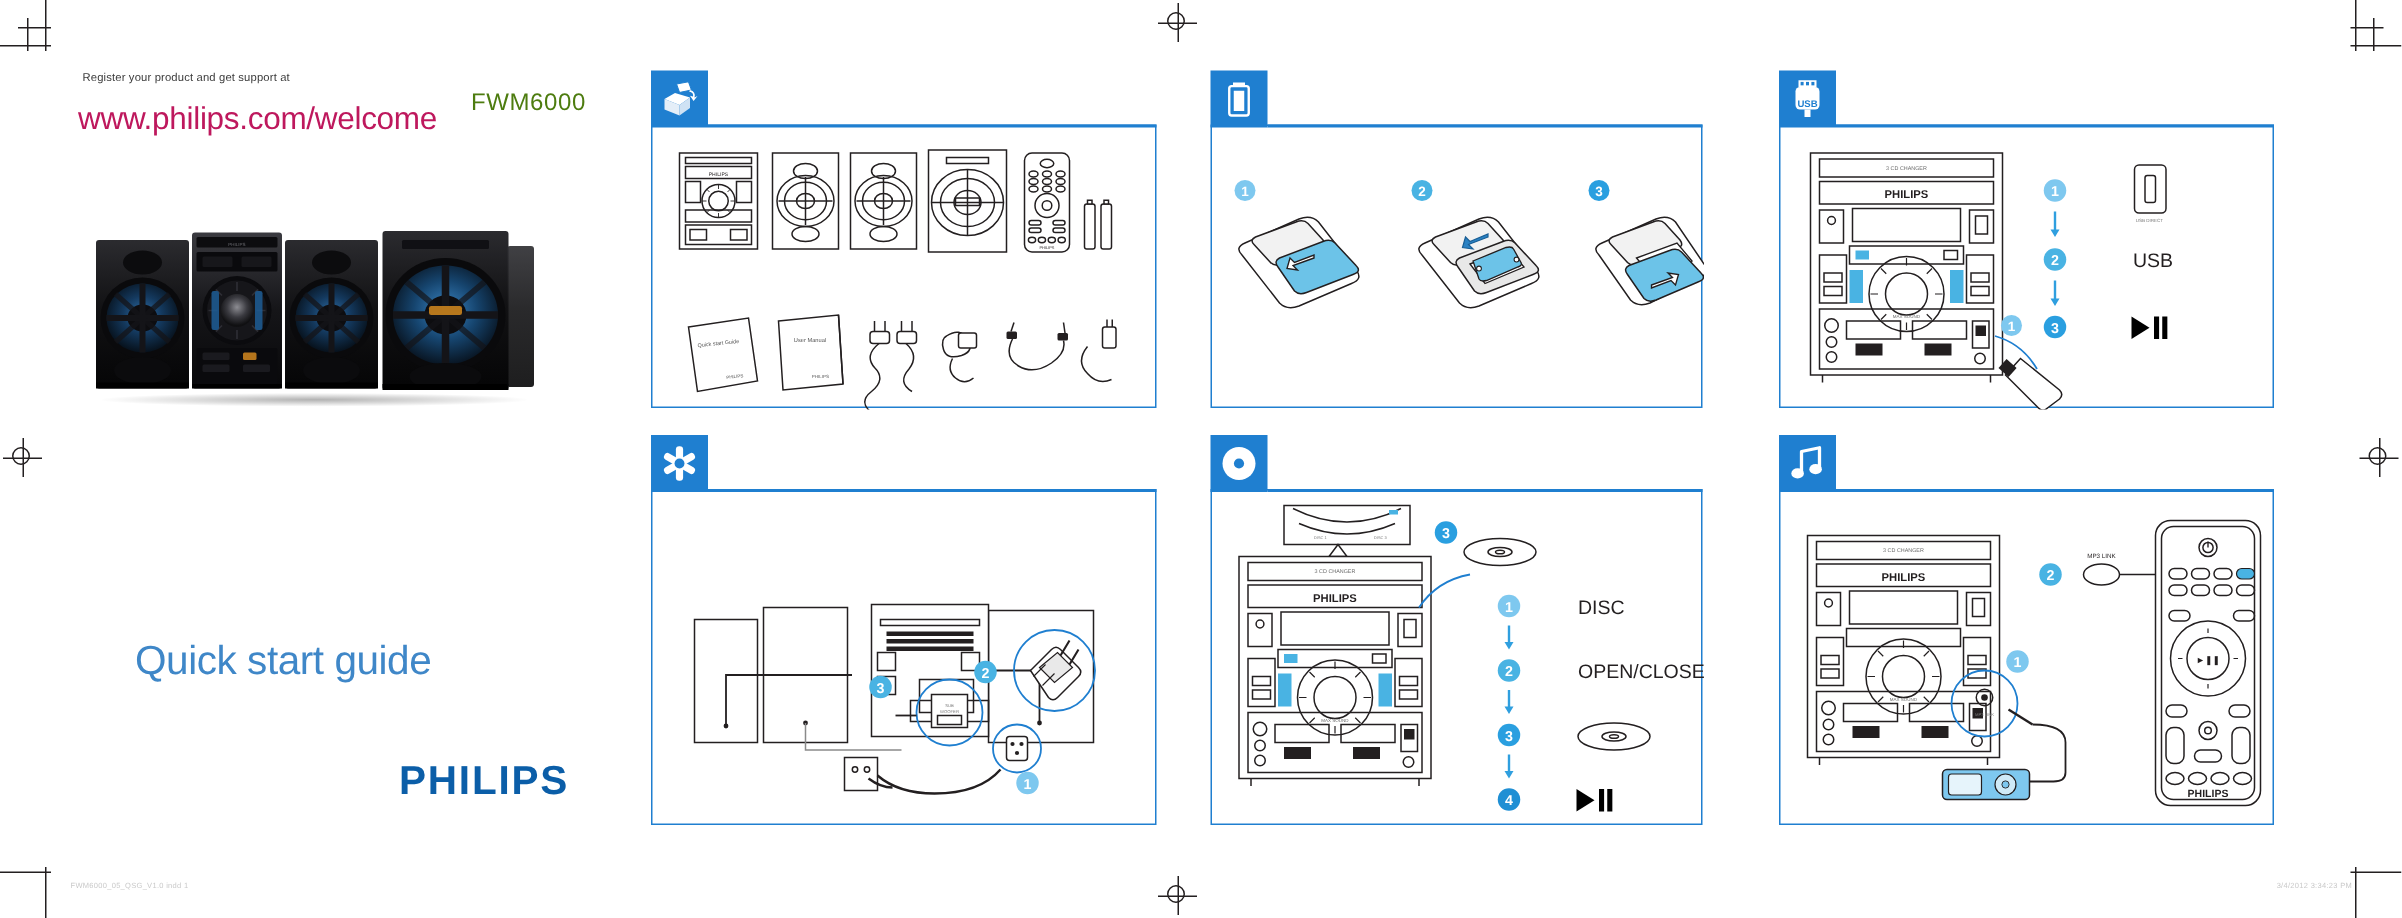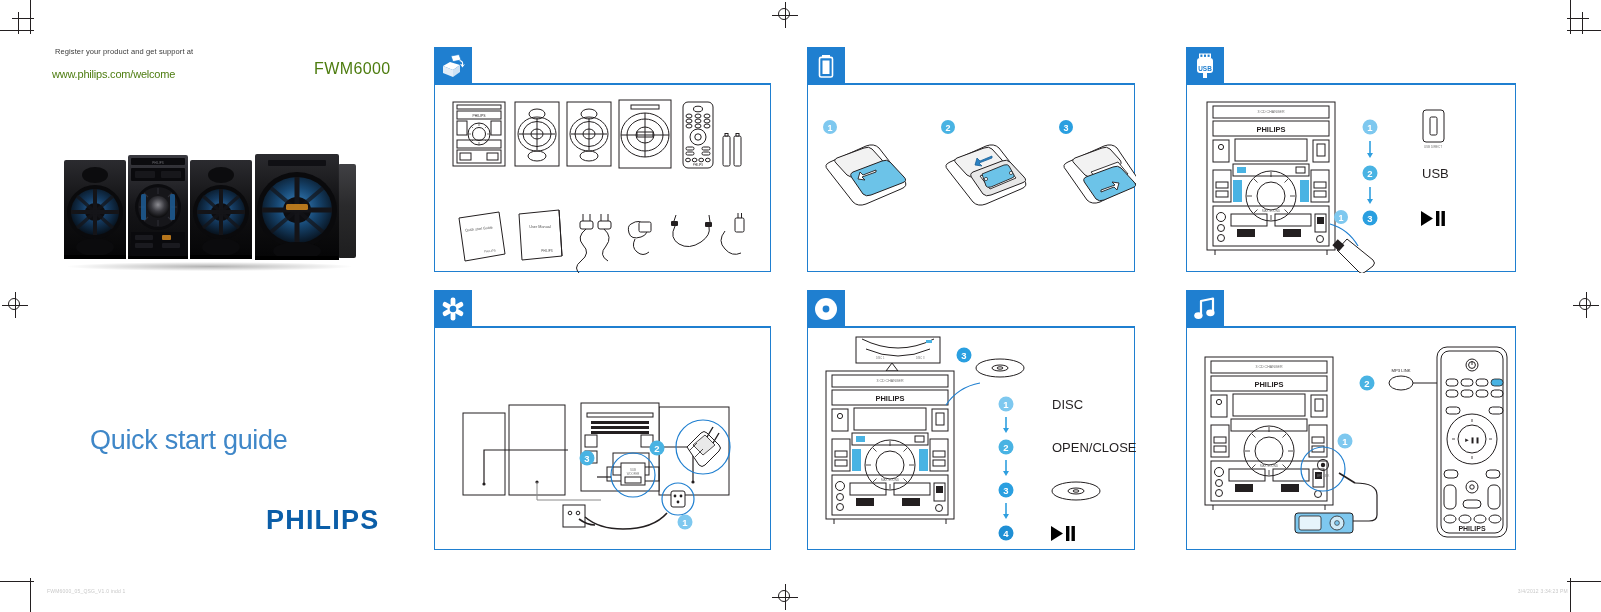--- a/index.html
+++ b/index.html
@@ -10,21 +10,21 @@
   
   .crop{position:absolute;background:#231f20;}
   .regmark{position:absolute;width:26px;height:26px;}
   .regmark .rc{position:absolute;left:6px;top:6px;width:12px;height:12px;
        border:1.2px solid #231f20;border-radius:50%;box-sizing:border-box;}
   .regmark .rh{position:absolute;left:0;top:12.5px;width:26px;height:1.2px;background:#231f20;}
   .regmark .rv{position:absolute;top:0;left:12.5px;height:26px;width:1.2px;background:#231f20;}
 
   
   .register-line{position:absolute;left:55px;top:47px;font-size:7.5px;color:#3b3b3b;letter-spacing:.1px;}
-  .weburl{position:absolute;left:52px;top:68px;font-size:11px;color:#4d7c0f;letter-spacing:-.2px;}
+  .weburl{position:absolute;left:52px;top:68px;font-size:21px;color:#be185d;letter-spacing:-.2px;}
   .model{position:absolute;left:314px;top:60px;font-size:16px;color:#4d7c0f;letter-spacing:.4px;}
   .qsg{position:absolute;left:90px;top:425px;font-size:27px;color:#3f87c8;letter-spacing:-.3px;font-weight:300;}
   .philips-logo{position:absolute;left:266px;top:505px;font-size:27px;font-weight:bold;
       color:#0b5ea8;letter-spacing:1.2px;}
   .footer-left{position:absolute;left:47px;top:588px;font-size:5px;color:#c9c9c9;letter-spacing:.2px;}
   .footer-right{position:absolute;right:33px;top:588px;font-size:5px;color:#c9c9c9;letter-spacing:.2px;}
 
   
   .hifi{position:absolute;left:62px;top:152px;width:295px;height:112px;}
   .hifi .shadow{position:absolute;left:6px;bottom:-7px;width:283px;height:9px;

